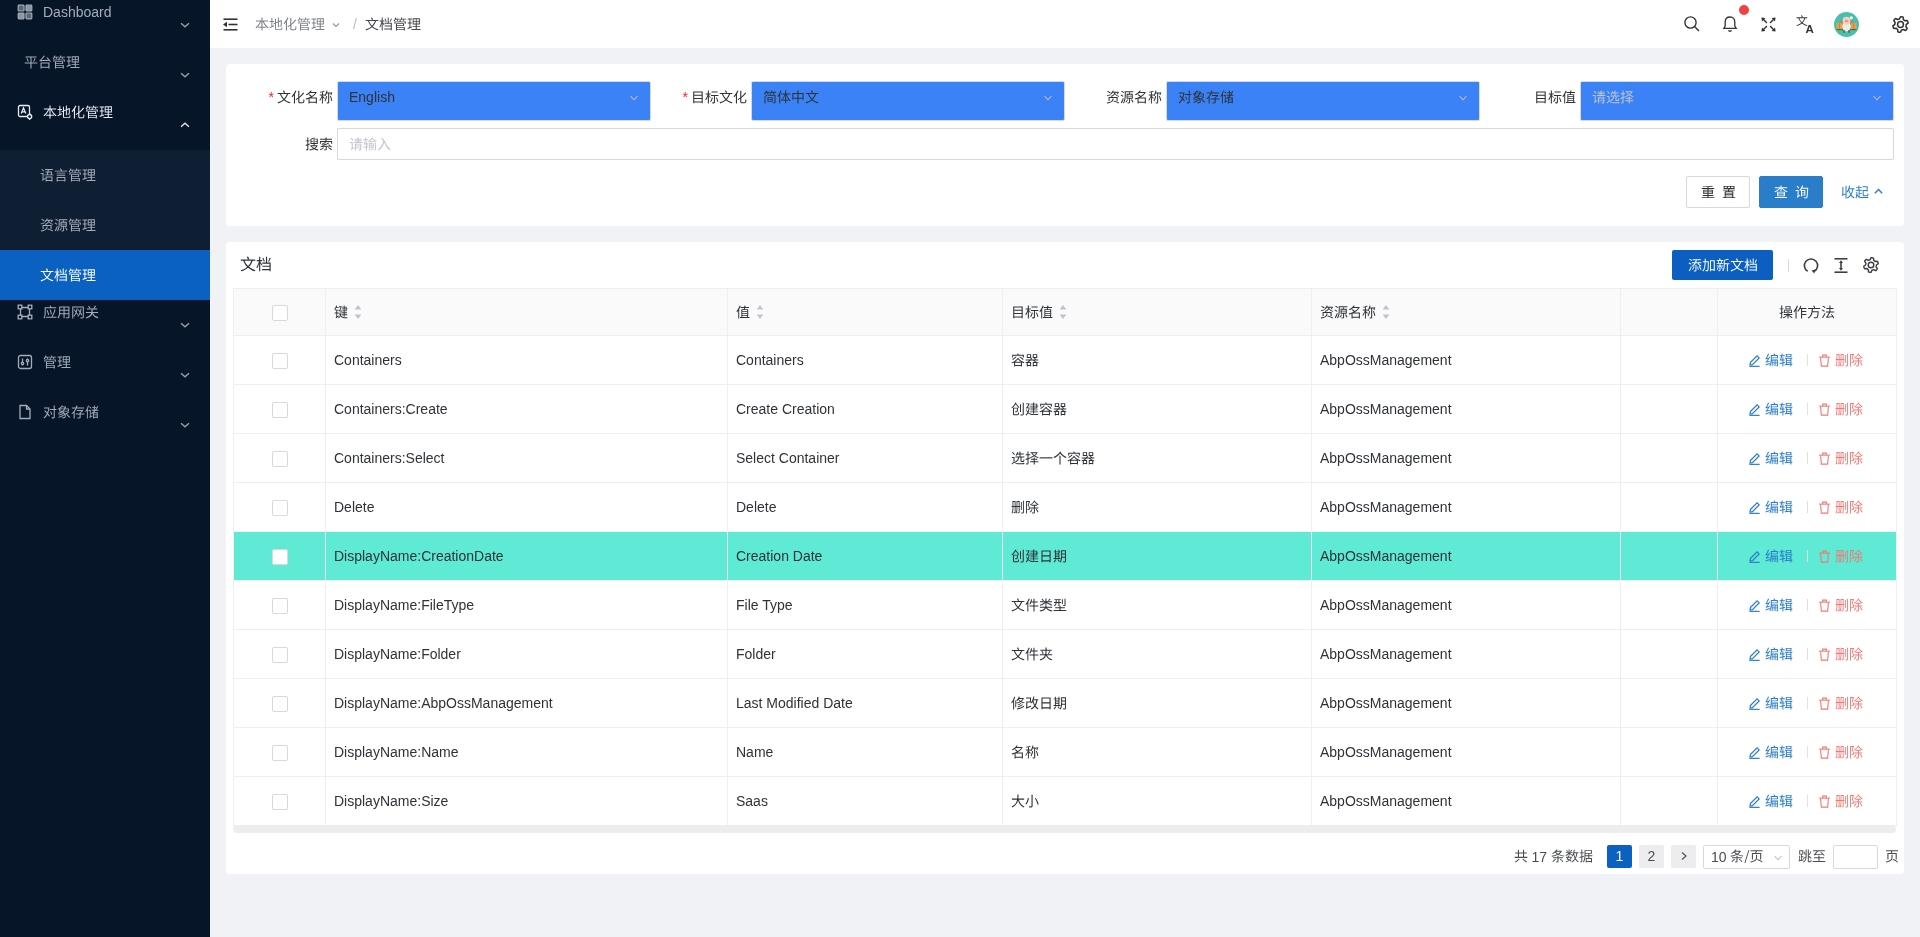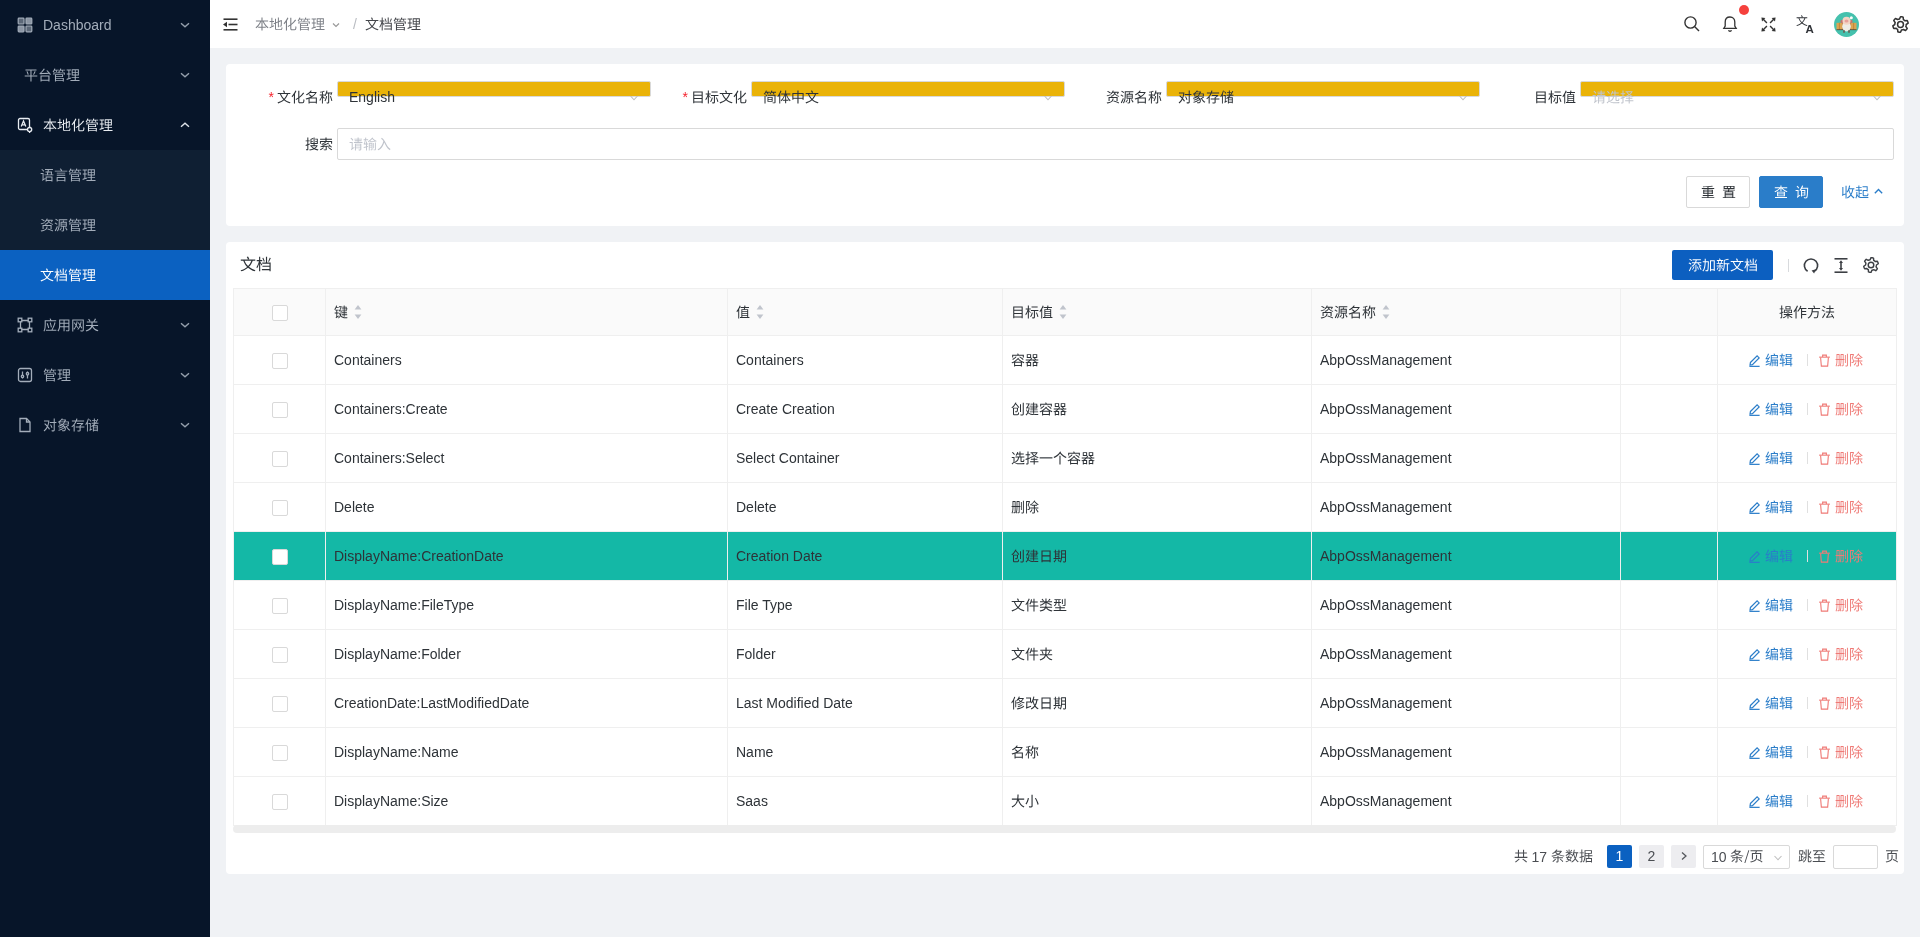--- a/index.html
+++ b/index.html
@@ -1,63 +1,63 @@
 <!DOCTYPE html>
 <html><head><meta charset="utf-8"><style>
 *{margin:0;padding:0;box-sizing:border-box}
 html,body{width:1920px;height:937px;overflow:hidden;font-family:"Liberation Sans",sans-serif;font-size:14px;color:#333;background:#f0f2f5}
 svg.cjk{vertical-align:-0.12em;fill:currentColor}
 .mchev{position:absolute;right:19px;top:50%;margin-top:-5px}
 #side{position:absolute;left:0;top:0;width:210px;height:937px;background:#071529;z-index:5}
 #logo{height:48px;display:flex;align-items:center;padding-left:8px}
 #logo b{color:#fff;font-size:17px;margin-left:7px;letter-spacing:0.2px}
 #nav{padding-top:0}
-.mi{position:relative;height:42px;display:flex;align-items:center;padding-left:17px;color:#a3adba}
+.mi{position:relative;height:42px;display:flex;padding-left:17px;color:#a3adba}
 .mi + .mi{margin-top:8px}
 #nav > .mi:first-child{margin-top:4px}
 .mi .mlab{margin-left:10px}
 .mi.open{color:#e8ecf1}
 .smenu{background:#0f1f33;margin:4px 0}
 .smi{position:relative;height:50px;display:flex;align-items:center;padding-left:40px;color:#a3adba}
 .smi.act{background:#0b61c1;color:#fff}
 .mic{width:16px;height:16px;display:flex}
 #hdr{position:absolute;left:210px;top:0;width:1710px;height:48px;background:#fff}
 #hdr .hl-left{position:absolute;left:12px;top:0;height:48px;display:flex;align-items:center}
 .crumb{display:flex;align-items:center}
 .c1{color:#7d8087}
 .c2{color:#44464b}
 #hdr .hl-right{position:absolute;right:0;top:0;height:48px;display:flex;align-items:center}
 .hic{width:38px;height:48px;display:flex;align-items:center;justify-content:center;position:reative}
 #content{position:absolute;left:210px;top:48px;width:1710px;height:889px;background:#f0f2f5}
 .card{position:absolute;background:#fff;border-radius:4px}
 #fcard{left:16px;top:16px;width:1678px;height:162px}
 .flab{position:absolute;top:17px;width:110px;height:32px;line-height:32px;text-align:right;color:#2e3338}
 .req{color:#f5222d;font-style:normal;margin-right:3px}
-.fsel{position:absolute;top:17px;width:314px;height:16px;line-height:30px;border:1px solid #d9d9d9;border-radius:2px;background:#eab308;padding-left:11px;color:#2e3338}
+.fsel{position:absolute;top:17px;width:314px;height:40px;line-height:30px;border:1px solid #d9d9d9;border-radius:2px;background:#3b82f6;padding-left:11px;color:#2e3338}
 .selcar{position:absolute;right:10px;top:10px}
 .ph{color:#c0c4cc}
 #srchlab{top:64px}
 #srchin{position:absolute;left:111px;top:64px;width:1557px;height:32px;line-height:30px;border:1px solid #d9d9d9;border-radius:2px;padding-left:11px;color:#c0c4cc}
 .btn{position:absolute;top:112px;height:32px;border-radius:2px;text-align:center;line-height:30px}
 #breset{left:1460px;width:64px;border:1px solid #d9d9d9;background:#fff;color:#2e3338}
 #bquery{left:1533px;width:64px;border:1px solid #2a7dc9;background:#2a7dc9;color:#fff}
 #collapse{position:absolute;top:112px;left:1611px;height:32px;line-height:32px;color:#2a7dc9}
 #collapse svg{margin-left:4px}
 #tcard{left:16px;top:194px;width:1678px;height:632px}
 #ttitle{position:absolute;left:14px;top:14px;color:#2e3338}
 #ttools{position:absolute;right:18px;top:8px;height:30px;display:flex;align-items:center}
 #addbtn{width:101px;height:30px;background:#0c5fc0;border-radius:2px;color:#fff;text-align:center;line-height:30px}
 .tooldiv{width:1px;height:13px;background:#d8dadd;margin:0 7px 0 15px}
 .tbic{width:30px;height:28px;display:flex;align-items:center;justify-content:center}
 #tblwrap{position:absolute;left:7px;top:46px;width:1663px}
 table{border-collapse:collapse;table-layout:fixed;width:1663px}
 th,td{border:1px solid #efefef;overflow:hidden;white-space:nowrap}
 thead th{height:47px;background:#fafafa;font-weight:bold;text-align:left;padding-left:8px;color:#2e3338}
 td{height:49px;padding-left:8px;color:#2e3338}
-tr.hl td{background:#14b8a6}
+tr.hl td{background:#5eead4}
 .cc{text-align:center;padding-left:0!important}
 .cb{display:inline-block;width:16px;height:16px;border:1px solid #d9d9d9;border-radius:2px;background:#fff;vertical-align:middle}
 .thc{display:flex;align-items:center}
 .sorter{margin-left:5px}
 th.opth{text-align:center;padding-left:0}
 td.ops{text-align:center;padding-left:0}
 .ed{color:#2a7dc9}
 .de{color:#ef7a76}
 .ed svg,.de svg{vertical-align:-1.5px;margin-right:4px}
 .opdiv{display:inline-block;width:1px;height:12px;background:#e0e0e0;margin:0 10px;vertical-align:-1px}
@@ -656,21 +656,21 @@
                     <path d="M2.8 3.8 L3.6 13 L10.4 13 L11.2 3.8"></path>
                     <line x1="1.2" y1="3.4" x2="12.8" y2="3.4"></line>
                     <path d="M5 3.2 L5 1.2 L9 1.2 L9 3.2"></path>
                   </svg><svg class="cjk" width="28.00" height="14" viewBox="0 -880 2000 1000">
                     <use href="#u5220" x="0"></use>
                     <use href="#u9664" x="1000"></use>
                   </svg></span></td>
             </tr>
             <tr>
               <td class="cc"><span class="cb"></span></td>
-              <td>CreationDate:LastModifiedDate</td>
+              <td>DisplayName:AbpOssManagement</td>
               <td>Last Modified Date</td>
               <td><svg class="cjk" width="56.00" height="14" viewBox="0 -880 4000 1000">
                   <use href="#u4FEE" x="0"></use>
                   <use href="#u6539" x="1000"></use>
                   <use href="#u65E5" x="2000"></use>
                   <use href="#u671F" x="3000"></use>
                 </svg></td>
               <td>AbpOssManagement</td>
               <td></td>
               <td class="ops"><span class="ed"><svg width="13" height="13" viewBox="0 0 14 14" fill="none" stroke="#2a7dc9" stroke-width="1.3">

